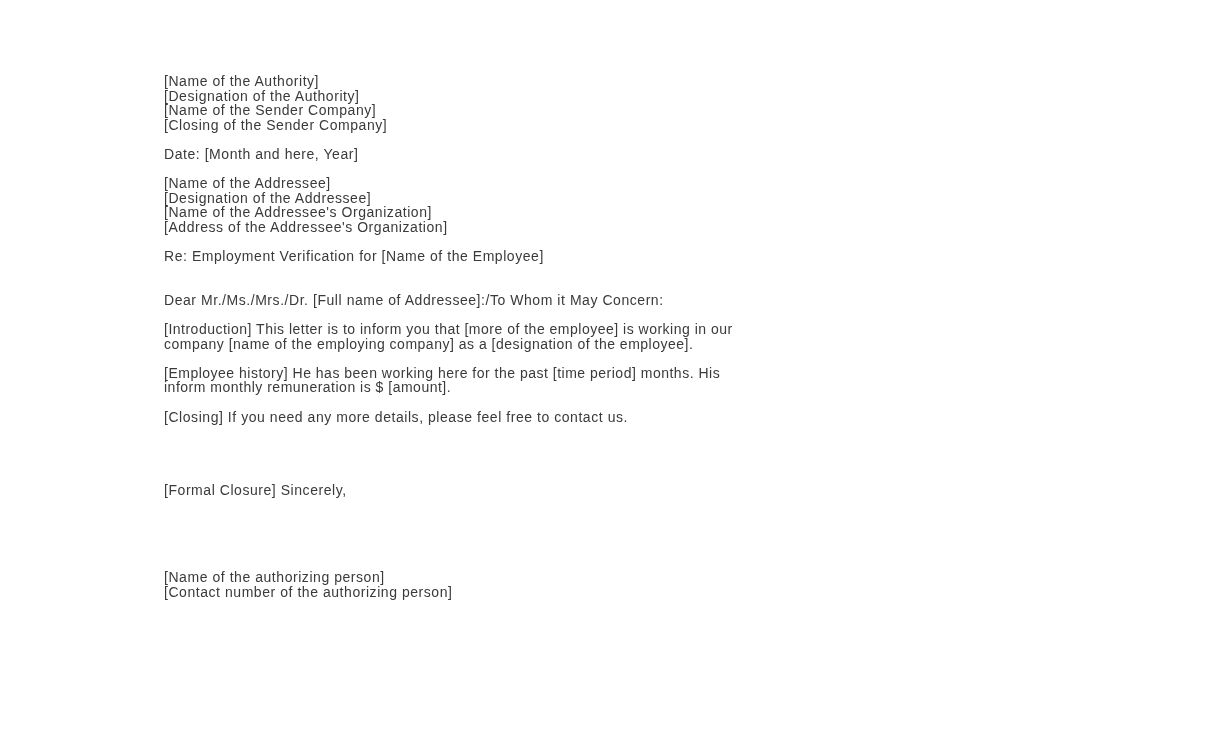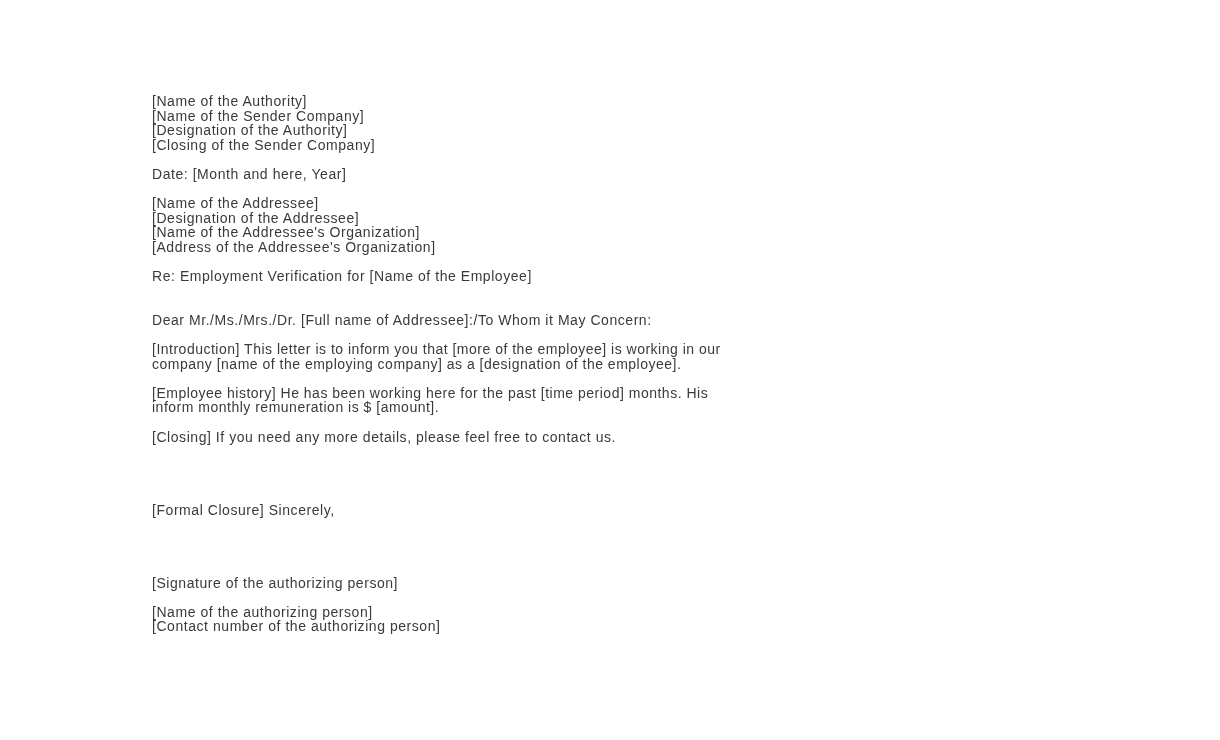--- a/index.html
+++ b/index.html
@@ -10,24 +10,23 @@
     body {
       width: 1220px;
       height: 740px;
       position: relative;
       overflow: hidden;
       font-family: "Liberation Sans", sans-serif;
       color: #3a3a3a;
     }
     .page {
       position: absolute;
-      left: 152px;
+      left: 164px;
       top: 74px;
       width: 900px;
-      margin-top: 20px;
     }
     .line {
       font-size: 14px;
       line-height: 14.6px;
       letter-spacing: 0.55px;
       white-space: nowrap;
       margin: 0;
     }
     .block { margin: 0; }
     .gap-s { height: 14.6px; }
@@ -35,22 +34,22 @@
     .gap-l { height: 58.4px; }
     .para .line { letter-spacing: 0.5px; }
   </style>
 </head>
 <body>
 
 <div class="page">
 
   <div class="block">
     <p class="line">[Name of the Authority]</p>
+    <p class="line">[Designation of the Authority]</p>
     <p class="line">[Name of the Sender Company]</p>
-    <p class="line">[Designation of the Authority]</p>
     <p class="line">[Closing of the Sender Company]</p>
   </div>
 
   <div class="gap-s"></div>
 
   <p class="line">Date: [Month and here, Year]</p>
 
   <div class="gap-s"></div>
 
   <div class="block">
@@ -85,21 +84,20 @@
   <div class="gap-s"></div>
 
   <p class="line">[Closing] If you need any more details, please feel free to contact us.</p>
 
   <div class="gap-l"></div>
 
   <p class="line">[Formal Closure] Sincerely,</p>
 
   <div class="gap-l"></div>
 
-  <p class="line">[Signature of the authorizing person]</p>
 
   <div class="gap-s"></div>
 
   <div class="block">
     <p class="line">[Name of the authorizing person]</p>
     <p class="line">[Contact number of the authorizing person]</p>
   </div>
 
 </div>
 

